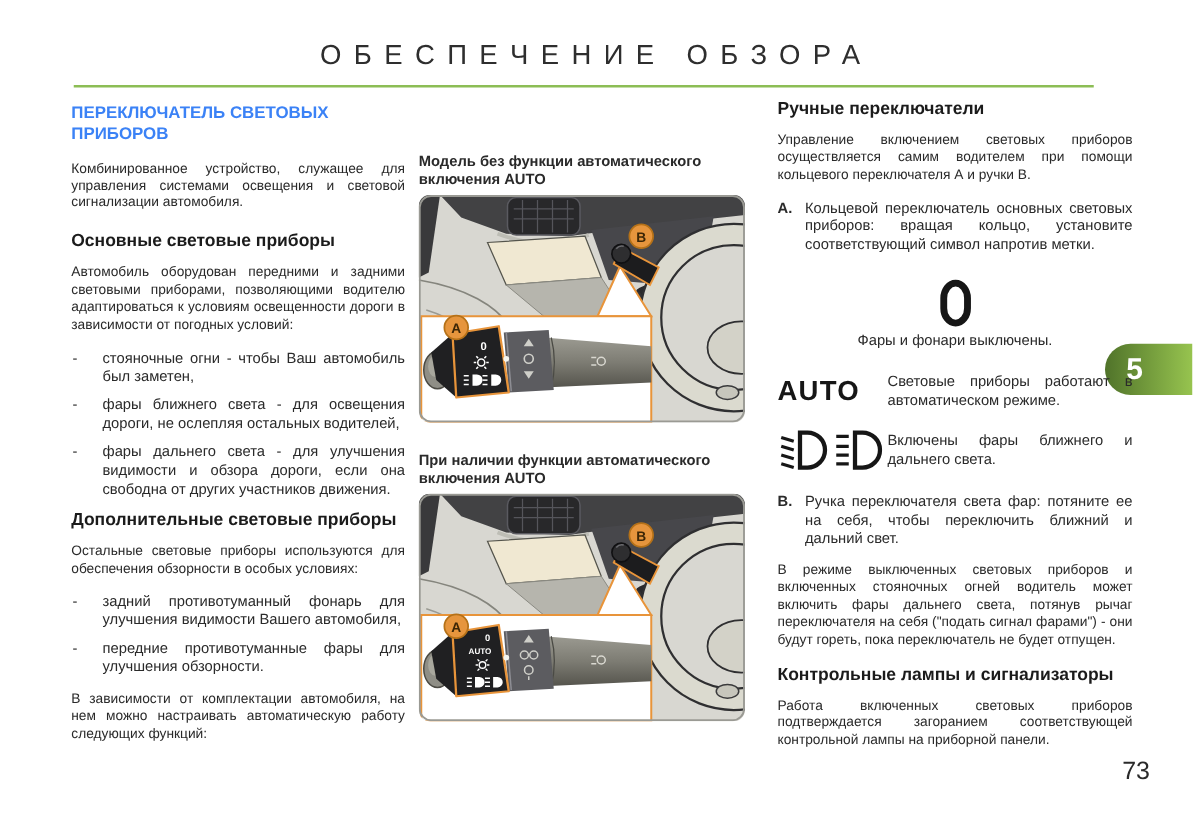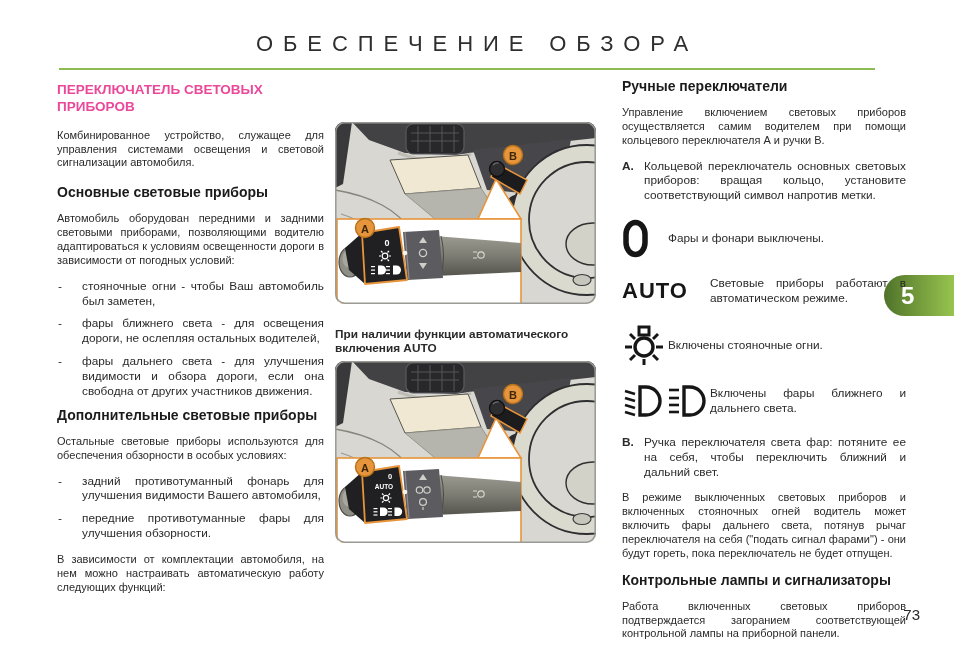--- a/index.html
+++ b/index.html
@@ -9,21 +9,21 @@
   .title{position:absolute;top:31px;left:0;right:0;text-align:center;font-size:22px;letter-spacing:0.45em;color:#2e2e2e;font-weight:400;white-space:nowrap;}
   .rule{position:absolute;left:59px;top:68px;width:816px;height:2px;background:#8cbd55;}
   .chapter-tab{position:absolute;right:0;top:275px;width:70px;height:41px;border-radius:21px 0 0 21px;background:linear-gradient(90deg,#50732a 0%,#97c44f 100%);display:flex;align-items:center;box-sizing:border-box;padding-left:17px;}
   .chapter-tab span{color:#fff;font-size:24px;font-weight:bold;}
 
   .col{position:absolute;}
   .col-left{left:57px;top:82px;width:267px;}
   .col-mid{left:335px;top:122px;width:261px;}
   .col-right{left:622px;top:78px;width:284px;}
 
-  .h-upper{font-size:13.5px;font-weight:bold;color:#ec4899;line-height:1.25;margin:0 0 13px;}
+  .h-upper{font-size:13.5px;font-weight:bold;color:#3b82f6;line-height:1.25;margin:0 0 13px;}
   .h-sec{font-size:14px;font-weight:bold;color:#1b1b1b;margin:0 0 9px;}
   .body-p{font-size:11px;line-height:1.26;text-align:justify;margin:12px 0 11px;}
   .bullet{display:flex;font-size:11.8px;line-height:1.26;margin:0 0 8px;}
   .bullet .dash{flex:0 0 24px;padding-left:1px;}
   .bullet .btext{flex:1;text-align:justify;}
   .mt18{}
   .mt14{margin-top:14px;}
 
   .fig-caption{font-size:11.8px;font-weight:bold;line-height:1.22;margin:0 0 5px;}
   .figure{display:block;margin:0 0 0 0;}
@@ -32,21 +32,21 @@
   .hang{display:flex;font-size:11.8px;line-height:1.26;margin:0 0 12px;}
   .hang .hlabel{flex:0 0 22px;font-weight:bold;}
   .hang .htext{flex:1;text-align:justify;}
 
   .ind-row{display:flex;align-items:center;margin:0 0 14px;}
   .ind-row .icon-box{flex:0 0 88px;display:flex;align-items:center;}
   .ind-row .icon-box.narrow{flex:0 0 46px;}
   .ind-row .itext{flex:1;font-size:11.8px;line-height:1.26;text-align:justify;}
   .auto-glyph{font-size:22px;font-weight:800;letter-spacing:1px;color:#161616;line-height:1;}
 
-  .page-num{position:absolute;top:606px;right:34px;font-size:15px;color:#2a2a2a;}
+  .page-num{position:absolute;top:606px;right:34px;font-size:20px;color:#2a2a2a;}
 </style>
 </head>
 <body>
 
 <div class="page">
 
   <div class="title">ОБЕСПЕЧЕНИЕ ОБЗОРА</div>
   <div class="rule"></div>
   <div class="chapter-tab">
     <span>5</span>
@@ -80,20 +80,21 @@
     <div class="bullet">
         <span class="dash">-</span>
         <span class="btext">передние противотуманные фары для улучшения обзорности.</span>
       </div>
 
     <p class="body-p">В зависимости от комплектации автомобиля, на нем можно настраивать автоматическую работу следующих функций:</p>
 
   </div>
 
   <div class="col col-mid">
+    <div class="fig-caption">Модель без функции автоматического включения AUTO</div>
 
     <svg class="figure" width="261" height="182" viewBox="0 0 261 182">
       <defs>
         <clipPath id="clipf1">
             <rect x="0" y="0" width="261" height="182" rx="9"></rect>
           </clipPath>
         <linearGradient id="shaftg1" x1="0" y1="0" x2="0" y2="1">
           <stop offset="0" stop-color="#9b9a91"></stop>
             <stop offset="0.5" stop-color="#7d7c73"></stop>
             <stop offset="1" stop-color="#55544d"></stop>
@@ -298,52 +299,36 @@
 
   <div class="col col-right">
     <div class="h-sec">Ручные переключатели</div>
     <p class="body-p">Управление включением световых приборов осуществляется самим водителем при помощи кольцевого переключателя А и ручки В.</p>
 
     <div class="hang">
       <span class="hlabel">А.</span>
       <span class="htext">Кольцевой переключатель основных световых приборов: вращая кольцо, установите соответствующий символ напротив метки.</span>
     </div>
 
-    <div class="ind-row" style="margin-top:16px;">
+    <div class="ind-row" style="margin-top:16px;flex-direction:column;">
       <div class="icon-box narrow">
         <svg width="27" height="39" viewBox="0 0 27 39">
           <rect x="4" y="3.5" width="19" height="32" rx="9.5" ry="12" fill="none" stroke="#161616" stroke-width="5.5"></rect>
         </svg>
       </div>
       <div class="itext">Фары и фонари выключены.</div>
     </div>
 
     <div class="ind-row" style="margin-top:18px;">
       <div class="icon-box">
         <span class="auto-glyph">AUTO</span>
       </div>
       <div class="itext">Световые приборы работают в автоматическом режиме.</div>
     </div>
 
-    <div class="ind-row" style="margin-top:16px;">
-      <div class="icon-box narrow">
-        <svg width="44" height="47" viewBox="0 0 44 47">
-          <rect x="17" y="5" width="10" height="8" fill="none" stroke="#161616" stroke-width="3"></rect>
-          <circle cx="22" cy="25" r="9" fill="none" stroke="#161616" stroke-width="3.4"></circle>
-          <line x1="3" y1="25" x2="10" y2="25" stroke="#161616" stroke-width="3"></line>
-          <line x1="34" y1="25" x2="41" y2="25" stroke="#161616" stroke-width="3"></line>
-          <line x1="8" y1="12" x2="13" y2="17" stroke="#161616" stroke-width="3"></line>
-          <line x1="36" y1="12" x2="31" y2="17" stroke="#161616" stroke-width="3"></line>
-          <line x1="8" y1="38" x2="13" y2="33" stroke="#161616" stroke-width="3"></line>
-          <line x1="36" y1="38" x2="31" y2="33" stroke="#161616" stroke-width="3"></line>
-          <line x1="22" y1="37" x2="22" y2="43" stroke="#161616" stroke-width="3"></line>
-        </svg>
-      </div>
-      <div class="itext">Включены стояночные огни.</div>
-    </div>
 
     <div class="ind-row" style="margin-top:14px;">
       <div class="icon-box">
         <svg width="84" height="36" viewBox="0 0 84 36">
           <path d="M24,4 a14,14 0 0 1 0,28 l-6,0 l0,-28 z" fill="none" stroke="#161616" stroke-width="3.4"></path>
           <line x1="3" y1="8" x2="13" y2="11" stroke="#161616" stroke-width="2.6"></line>
           <line x1="3" y1="15" x2="13" y2="18" stroke="#161616" stroke-width="2.6"></line>
           <line x1="3" y1="22" x2="13" y2="25" stroke="#161616" stroke-width="2.6"></line>
           <line x1="3" y1="29" x2="13" y2="32" stroke="#161616" stroke-width="2.6"></line>
           <path d="M68,4 a14,14 0 0 1 0,28 l-6,0 l0,-28 z" fill="none" stroke="#161616" stroke-width="3.4"></path>

